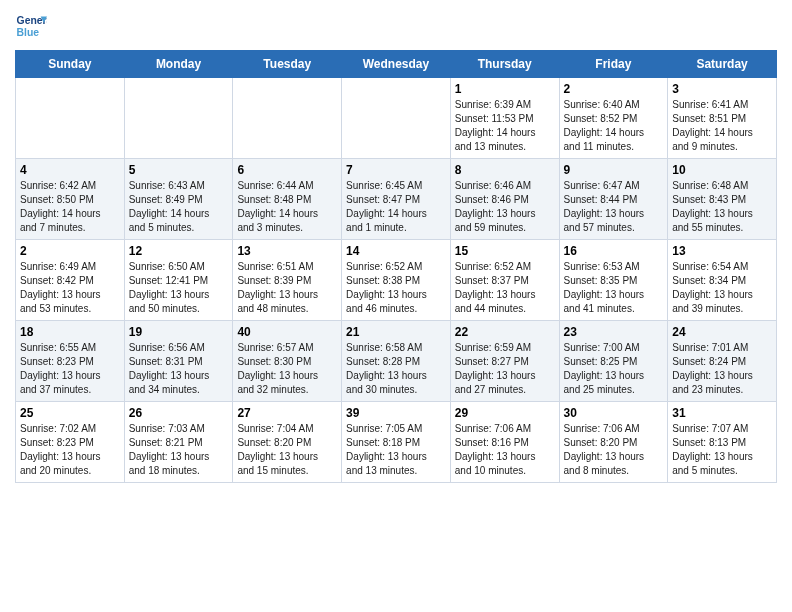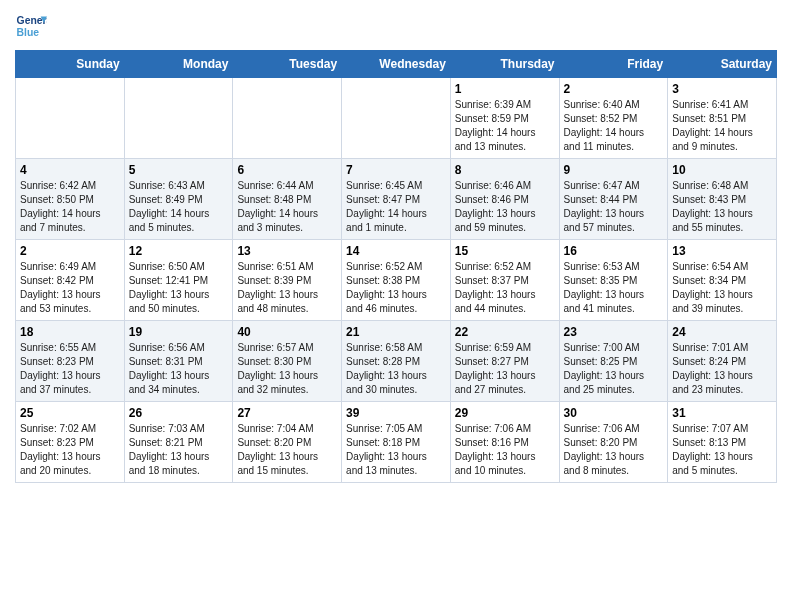--- a/index.html
+++ b/index.html
@@ -42,21 +42,21 @@
       width: 100%;
       border-collapse: collapse;
       font-size: 11px;
     }
     thead tr {
       background-color: #2a6db5;
       color: #fff;
     }
     thead th {
       padding: 6px 4px;
-      text-align: right;
+      text-align: center;
       font-size: 12px;
       font-weight: bold;
       border: 1px solid #2a6db5;
     }
     tbody tr {
       background: #fff;
     }
     tbody tr.alt {
       background: #f0f4f8;
     }
@@ -116,21 +116,21 @@
   </thead>
   <tbody id="calendar-body">
   <tr>
         <td class="empty"></td>
         <td class="empty"></td>
         <td class="empty"></td>
         <td class="empty"></td>
         <td>
           <span class="day-num">1</span>
           <div class="day-info">Sunrise: 6:39 AM
-Sunset: 8:59 PM
+Sunset: 11:53 PM
 Daylight: 14 hours and 13 minutes.</div>
         </td>
         <td>
           <span class="day-num">2</span>
           <div class="day-info">Sunrise: 6:40 AM
 Sunset: 8:52 PM
 Daylight: 14 hours and 11 minutes.</div>
         </td>
         <td>
           <span class="day-num">3</span>

